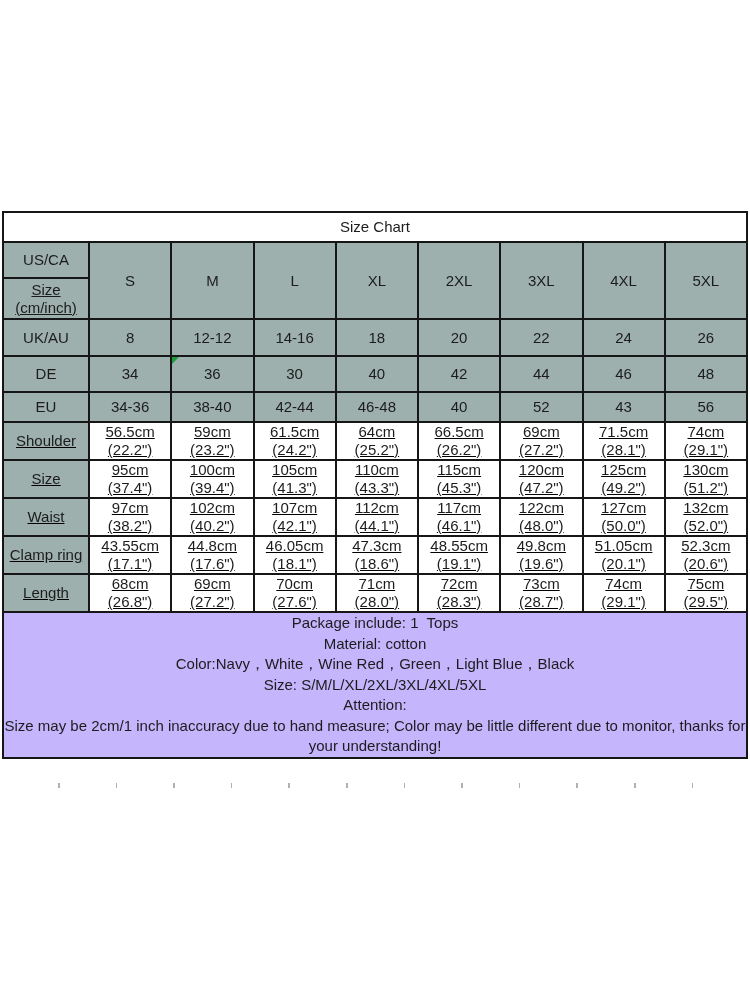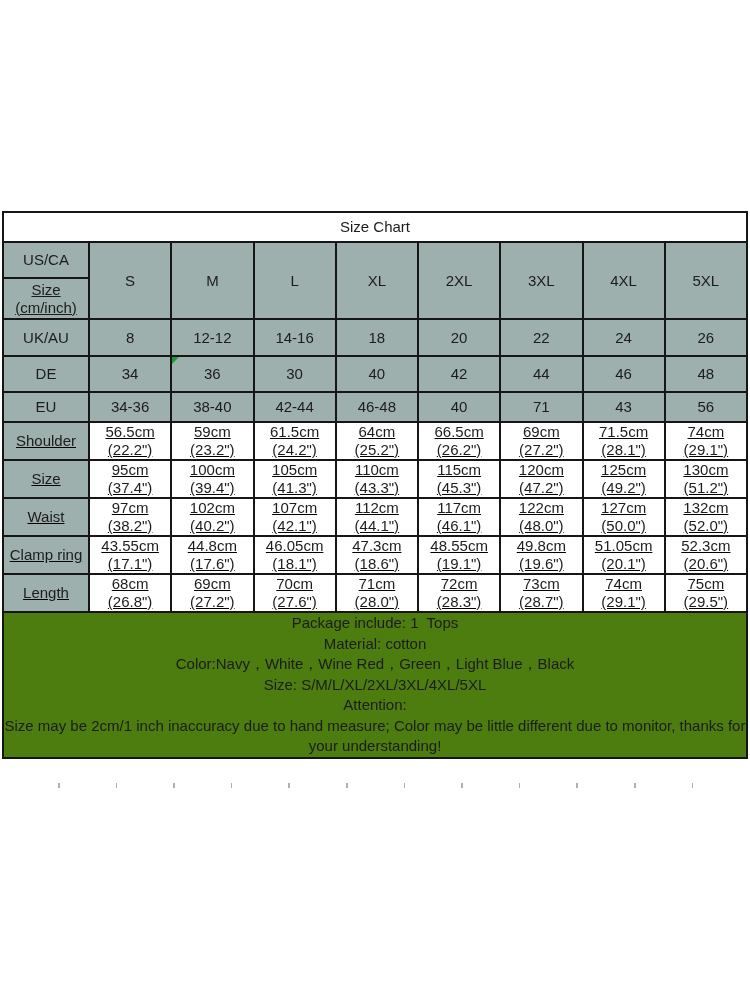--- a/index.html
+++ b/index.html
@@ -73,21 +73,21 @@
     position: absolute;
     left: 0;
     top: 0;
     width: 0;
     height: 0;
     border-top: 7px solid var(--flag, #1f9c3a);
     border-right: 7px solid transparent;
   }
 
   .notes-cell {
-    background: #4d7c0f;
+    background: #c4b5fd;
     text-align: left;
     vertical-align: top;
     padding: 2px 4px;
     color: #000000;
   }
   .note-line {
     white-space: pre-wrap;
     line-height: 20.5px;
     font-size: 15px;
   }
@@ -170,21 +170,21 @@
       <td class="g">48</td>
     </tr>
 
     <tr class="r-eu">
       <td class="g">EU</td>
       <td class="g">34-36</td>
       <td class="g">38-40</td>
       <td class="g">42-44</td>
       <td class="g">46-48</td>
       <td class="g">40</td>
-      <td class="g">71</td>
+      <td class="g">52</td>
       <td class="g">43</td>
       <td class="g">56</td>
     </tr>
 
     <tr class="r-m">
       <td class="g">Shoulder</td>
       <td class="mv">
             <span>56.5cm</span>
             <span>(22.2")</span>
           </td>

